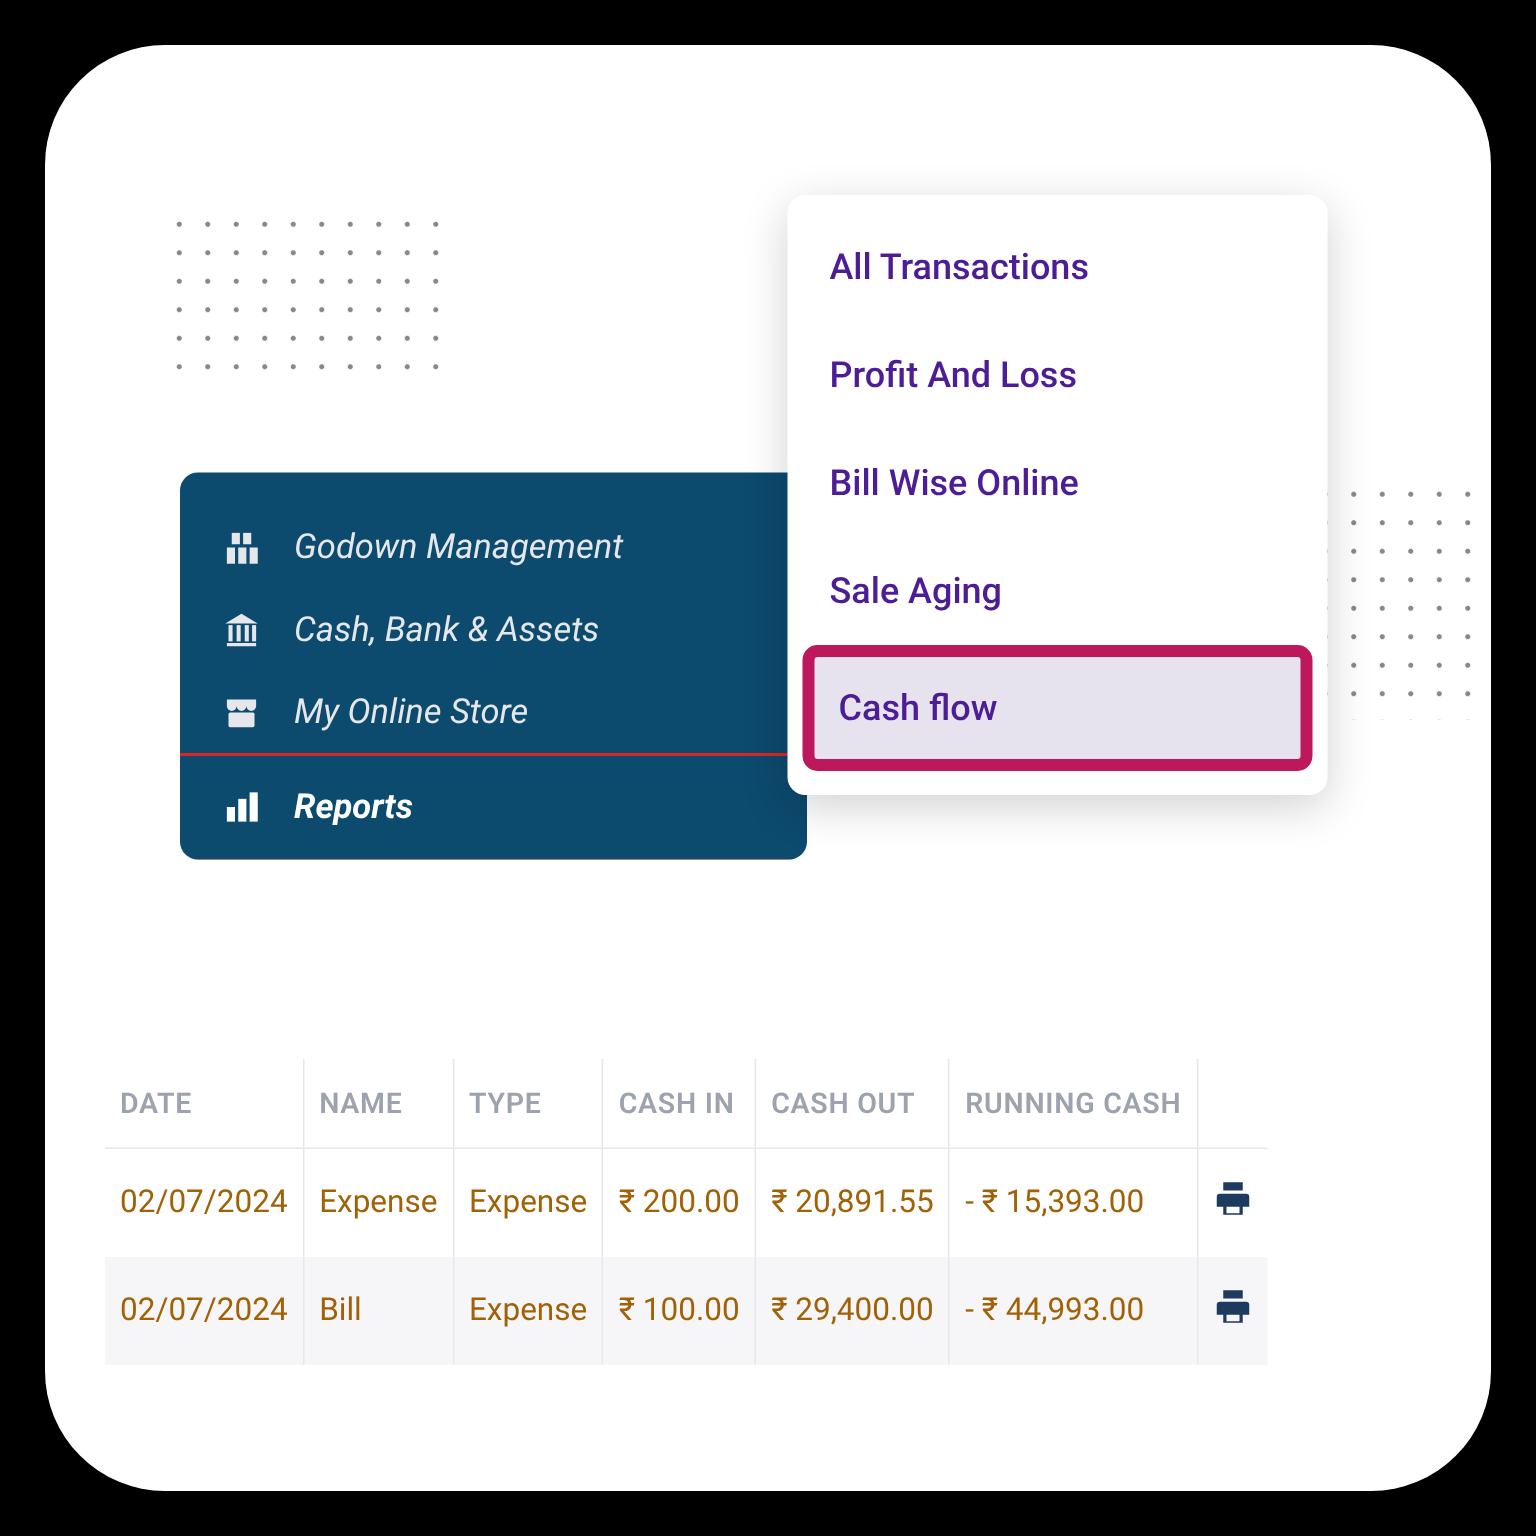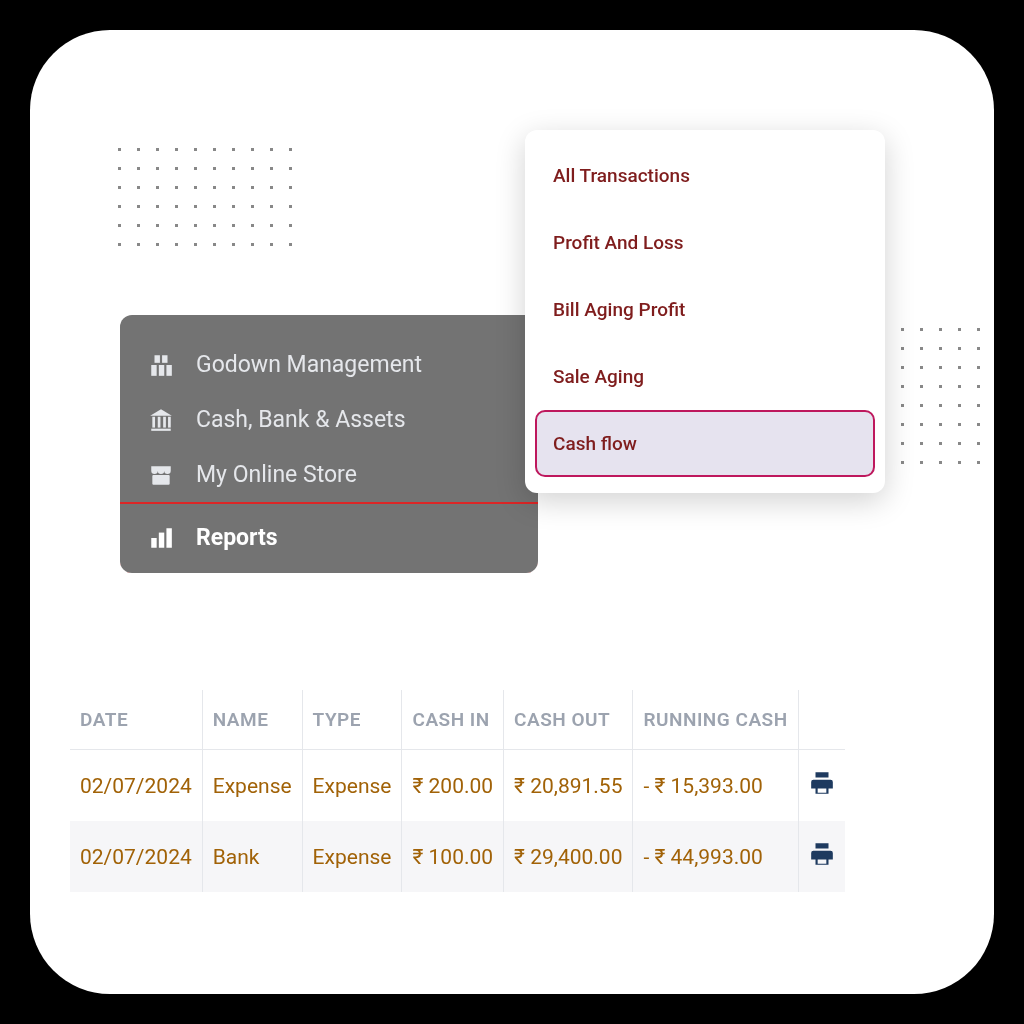--- a/index.html
+++ b/index.html
@@ -29,24 +29,25 @@
   }
   .dots.tl { top: 110px; left: 80px; }
   .dots.tr { top: 290px; right: 0; width: 120px; height: 160px; }
 
   
   .sidebar {
     position: absolute;
     top: 285px;
     left: 90px;
     width: 418px;
-    background: #737373;
+    background: #0c4a6e;
     border-radius: 12px;
     padding: 22px 0 0 0;
     overflow: hidden;
+    font-style: italic;
   }
   .side-item {
     display: flex;
     align-items: center;
     gap: 22px;
     padding: 14px 28px;
     color: #e5e7eb;
     font-size: 23px;
     cursor: pointer;
   }
@@ -75,36 +76,36 @@
     top: 100px;
     left: 495px;
     width: 360px;
     background: #fff;
     border-radius: 12px;
     box-shadow: 0 8px 30px rgba(0,0,0,0.18);
     padding: 12px 10px 16px 10px;
   }
   .menu-item {
     padding: 22px 18px;
-    font-size: 19px;
-    color: #7f1d1d;
+    font-size: 24px;
+    color: #4c1d95;
     font-weight: 500;
     cursor: pointer;
     border-radius: 10px;
   }
   .menu-item.selected {
     background: #e6e3ef;
-    border: 2px solid #be185d;
+    border: 8px solid #be185d;
     padding: 20px 16px;
   }
 
   
   .tbl {
     position: absolute;
-    top: 660px;
+    top: 676px;
     left: 40px;
     right: 40px;
     border-collapse: collapse;
     font-size: 21px;
   }
   .tbl th {
     text-align: left;
     color: #9ca3af;
     font-weight: 600;
     letter-spacing: .5px;
@@ -176,21 +177,21 @@
             <rect x="17" y="3" width="5" height="18"></rect>
           </svg>
       </span>
       <span>Reports</span>
     </div>
   </div>
 
   <div class="menu">
     <div class="menu-item">All Transactions</div>
     <div class="menu-item">Profit And Loss</div>
-    <div class="menu-item">Bill Aging Profit</div>
+    <div class="menu-item">Bill Wise Online</div>
     <div class="menu-item">Sale Aging</div>
     <div class="menu-item selected">Cash flow</div>
   </div>
 
   <table class="tbl">
     <thead>
       <tr>
         <th>DATE</th>
         <th>NAME</th>
         <th>TYPE</th>
@@ -211,21 +212,21 @@
         <td>
           <span>
             <svg class="print-icon" viewBox="0 0 24 24" width="26" height="26">
                 <path d="M6 2h12v5H6V2zm-2 7h16a2 2 0 0 1 2 2v6h-4v5H6v-5H2v-6a2 2 0 0 1 2-2zm4 8v4h8v-4H8z"></path>
               </svg>
           </span>
         </td>
       </tr>
       <tr class="zebra">
         <td>02/07/2024</td>
-        <td>Bank</td>
+        <td>Bill</td>
         <td>Expense</td>
         <td>₹ 100.00</td>
         <td>₹ 29,400.00</td>
         <td class="neg">- ₹ 44,993.00</td>
         <td>
           <span>
             <svg class="print-icon" viewBox="0 0 24 24" width="26" height="26">
                 <path d="M6 2h12v5H6V2zm-2 7h16a2 2 0 0 1 2 2v6h-4v5H6v-5H2v-6a2 2 0 0 1 2-2zm4 8v4h8v-4H8z"></path>
               </svg>
           </span>

